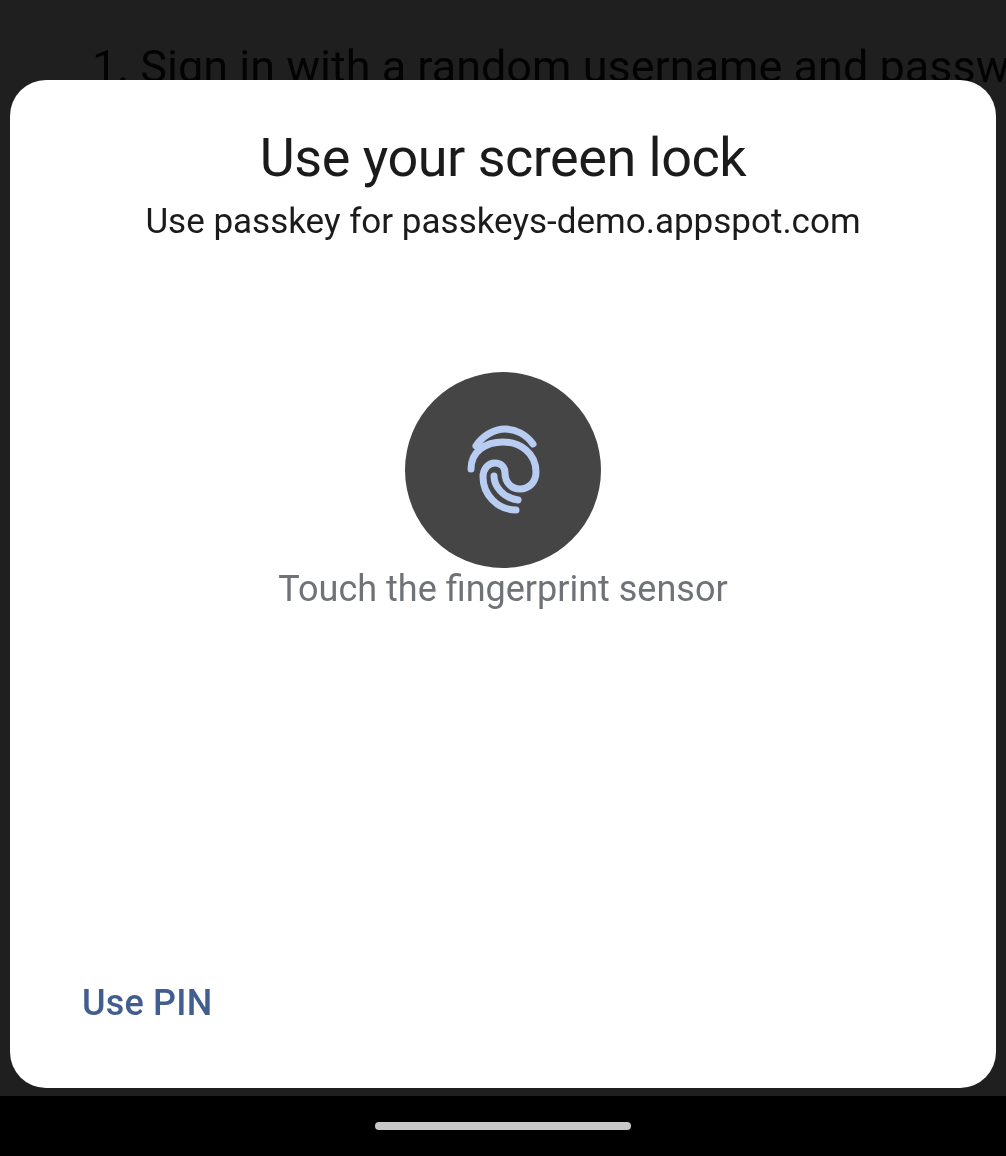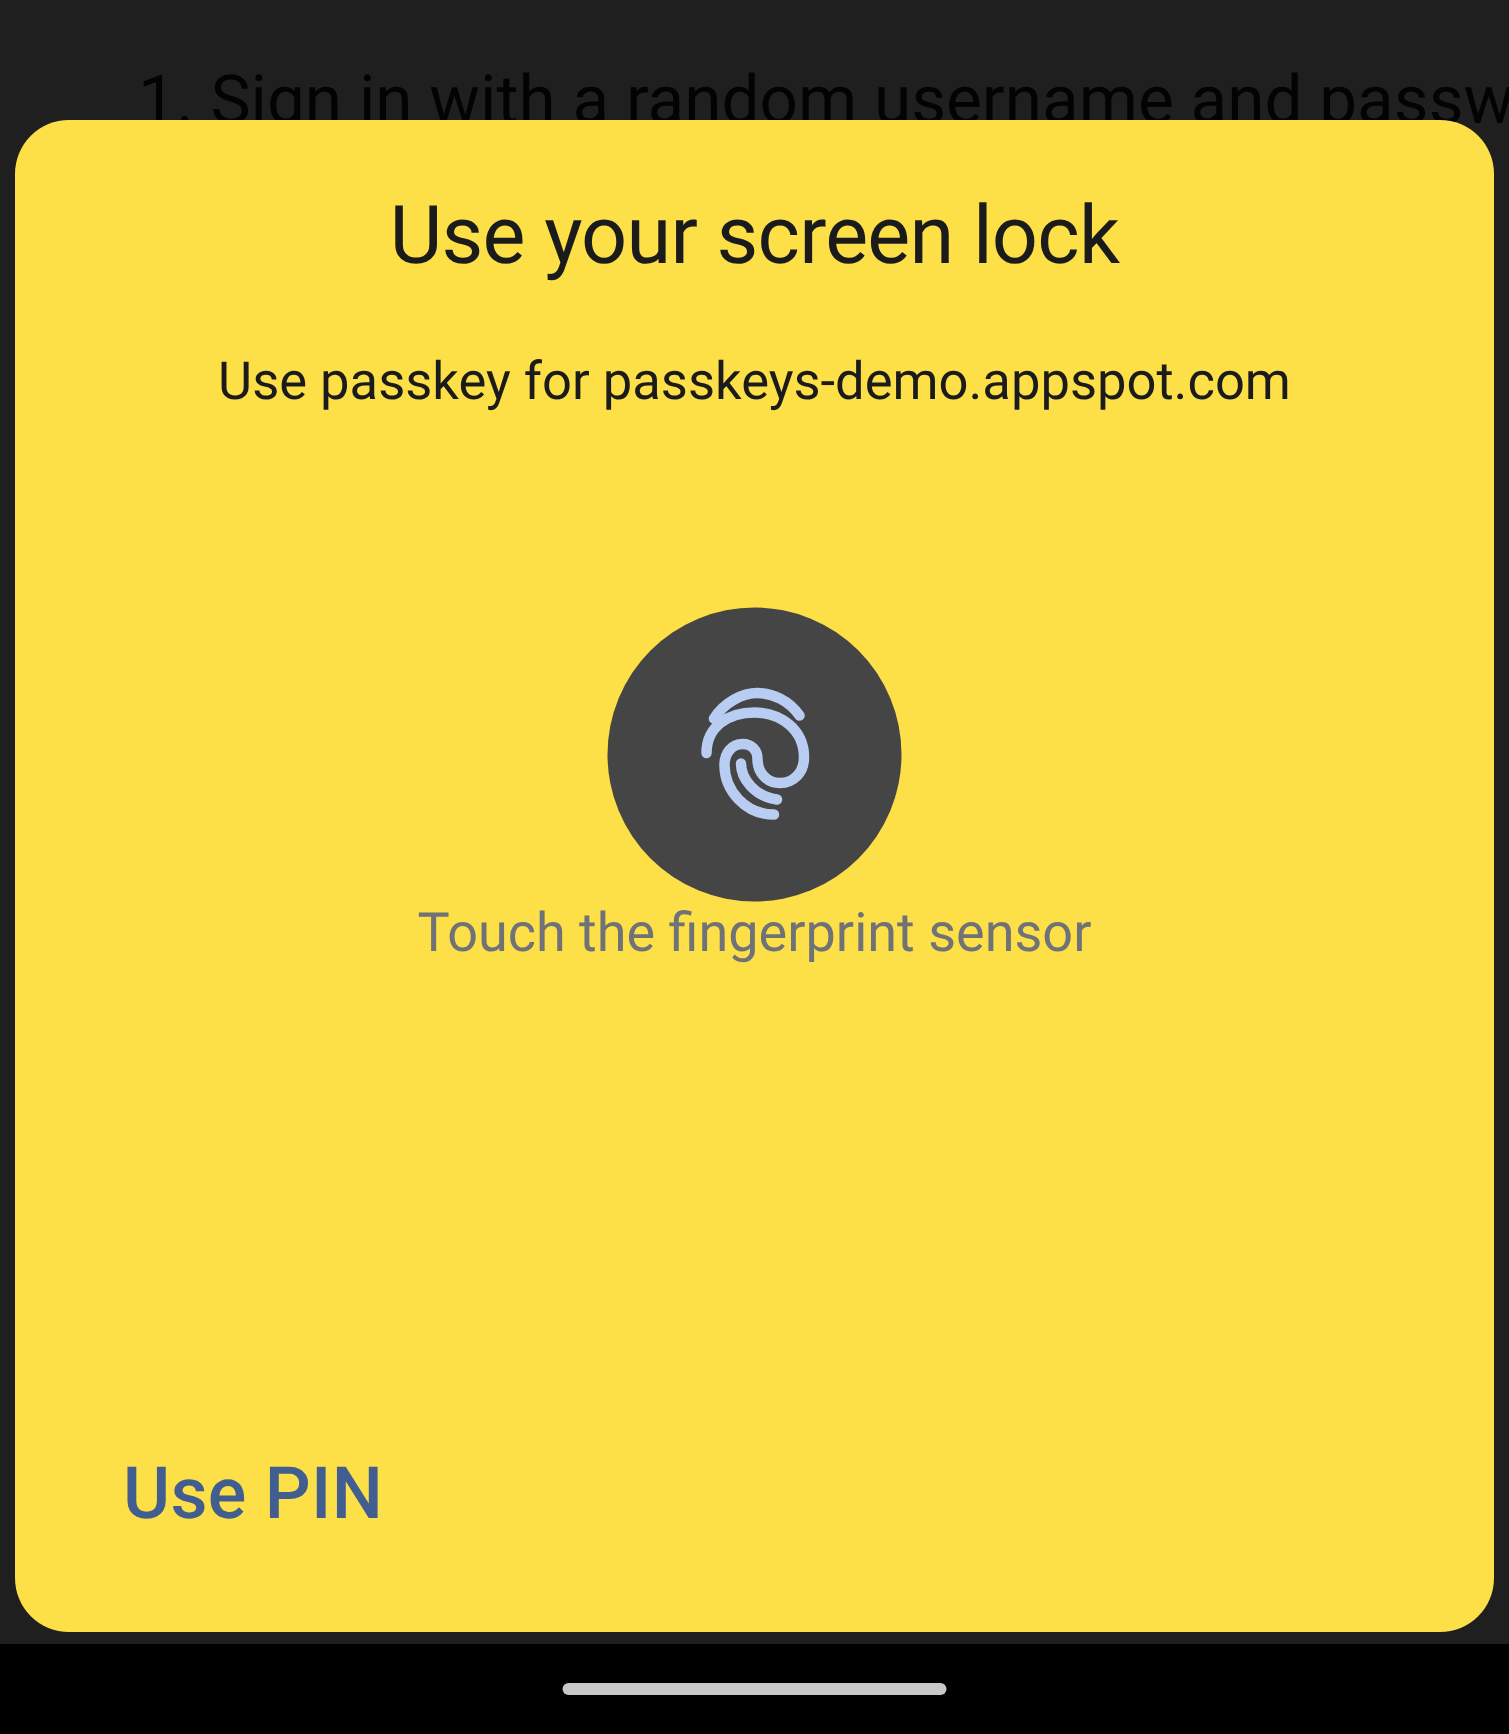--- a/index.html
+++ b/index.html
@@ -28,21 +28,21 @@
       position: absolute;
       top: 0; left: 0; right: 0; bottom: 0;
       background: rgba(0,0,0,0.88);
     }
     .sheet {
       position: absolute;
       top: 80px;
       left: 10px;
       right: 10px;
       bottom: 68px;
-      background: #fde047;
+      background: #ffffff;
       border-radius: 36px;
       display: flex;
       flex-direction: column;
       align-items: center;
       padding: 28px 40px 28px 40px;
     }
     .title {
       font-size: 54px;
       font-weight: 400;
       color: #1b1b1b;
@@ -55,21 +55,21 @@
       font-weight: 400;
       color: #1b1b1b;
       text-align: center;
       margin-top: 38px;
     }
     .context {
       font-size: 35px;
       font-weight: 400;
       color: #1b1b1b;
       text-align: left;
-      margin-top: 45px;
+      margin-top: 12px;
     }
     .fp-circle {
       width: 196px;
       height: 196px;
       border-radius: 50%;
       background: #454545;
       margin-top: 130px;
       display: flex;
       align-items: center;
       justify-content: center;
@@ -88,21 +88,21 @@
     }
     .actions {
       position: absolute;
       left: 72px;
       bottom: 64px;
     }
     .pin-btn {
       background: none;
       border: none;
       font-family: inherit;
-      font-size: 48px;
+      font-size: 36px;
       color: #425e91;
       font-weight: 500;
       cursor: pointer;
       padding: 0;
       letter-spacing: 0.2px;
     }
     .nav-bar {
       position: absolute;
       left: 0; right: 0;
       bottom: 0;

